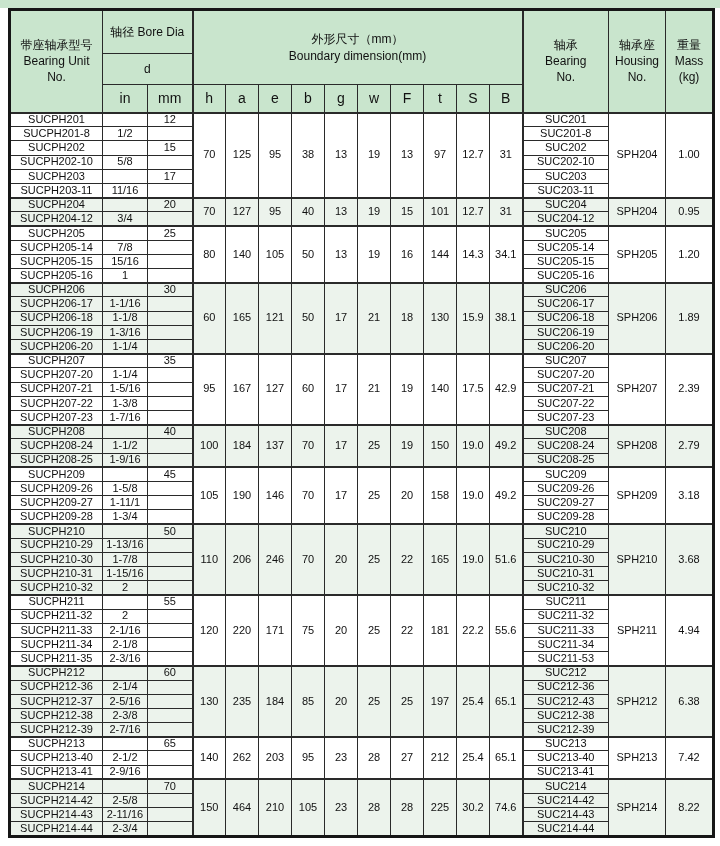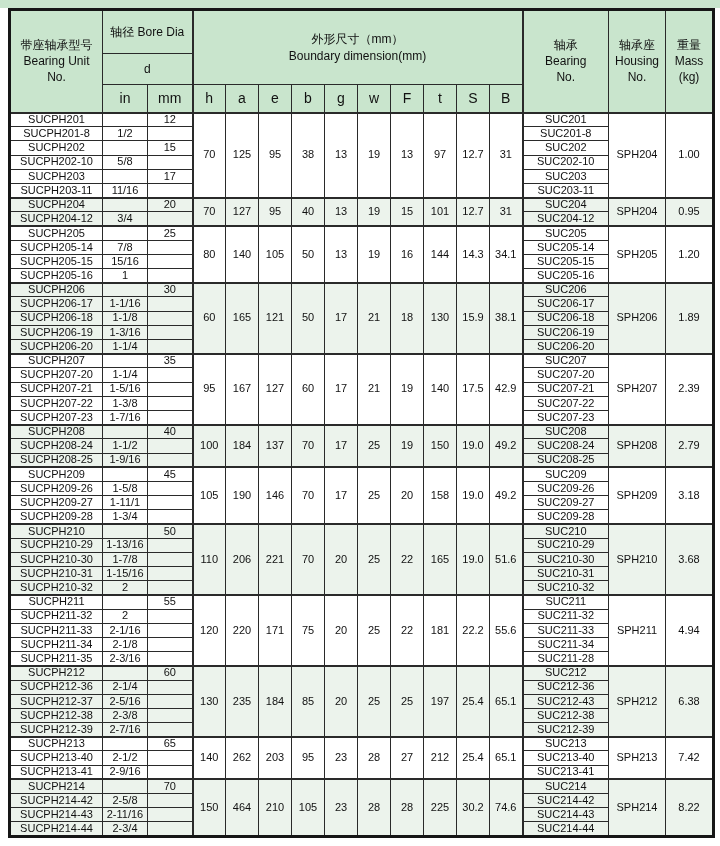--- a/index.html
+++ b/index.html
@@ -348,21 +348,21 @@
         <td>1-3/4</td>
         <td></td>
         <td class="thickL">SUC209-28</td>
       </tr>
       <tr class="group-start shaded">
         <td>SUCPH210</td>
         <td></td>
         <td>50</td>
         <td class="thickL" rowspan="5">110</td>
         <td rowspan="5">206</td>
-        <td rowspan="5">221</td>
+        <td rowspan="5">246</td>
         <td rowspan="5">70</td>
         <td rowspan="5">20</td>
         <td rowspan="5">25</td>
         <td rowspan="5">22</td>
         <td rowspan="5">165</td>
         <td rowspan="5">19.0</td>
         <td rowspan="5">51.6</td>
         <td class="thickL">SUC210</td>
         <td rowspan="5">SPH210</td>
         <td rowspan="5">3.68</td>
@@ -424,21 +424,21 @@
       <tr class="">
         <td>SUCPH211-34</td>
         <td>2-1/8</td>
         <td></td>
         <td class="thickL">SUC211-34</td>
       </tr>
       <tr class="">
         <td>SUCPH211-35</td>
         <td>2-3/16</td>
         <td></td>
-        <td class="thickL">SUC211-28</td>
+        <td class="thickL">SUC211-53</td>
       </tr>
       <tr class="group-start shaded">
         <td>SUCPH212</td>
         <td></td>
         <td>60</td>
         <td class="thickL" rowspan="5">130</td>
         <td rowspan="5">235</td>
         <td rowspan="5">184</td>
         <td rowspan="5">85</td>
         <td rowspan="5">20</td>

